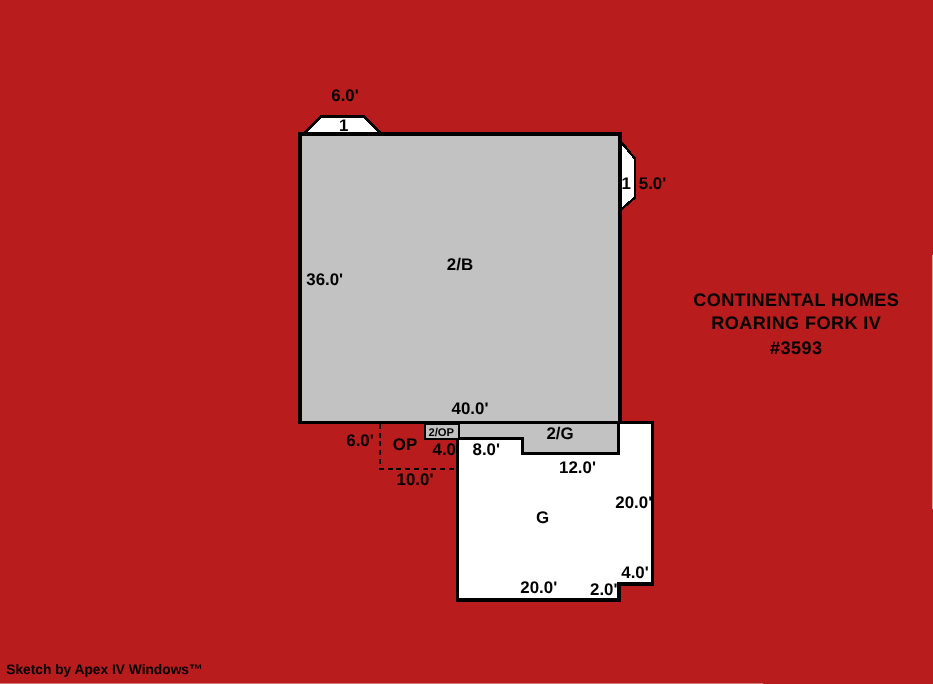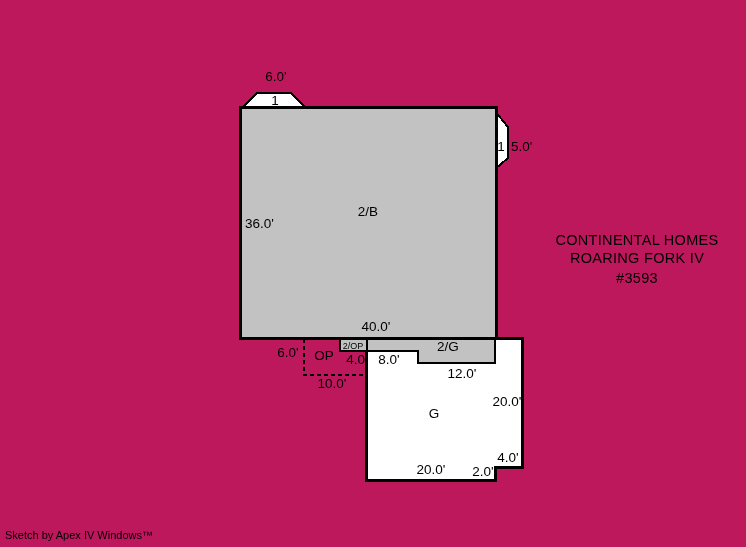--- a/index.html
+++ b/index.html
@@ -5,22 +5,23 @@
   html, body {
     margin: 0;
     padding: 0;
     background: #ffffff;
     font-family: "Liberation Sans", sans-serif;
   }
   .page {
     position: relative;
     width: 746px;
     height: 547px;
-    background: #be185d;
+    background: #b91c1c;
     overflow: hidden;
+    font-weight: bold;
   }
   svg { display: block; }
   .dim-text {
     font-family: "Liberation Sans", sans-serif;
     font-size: 13.5px;
     fill: #000000;
   }
   .tiny-text {
     font-family: "Liberation Sans", sans-serif;
     font-size: 9px;

